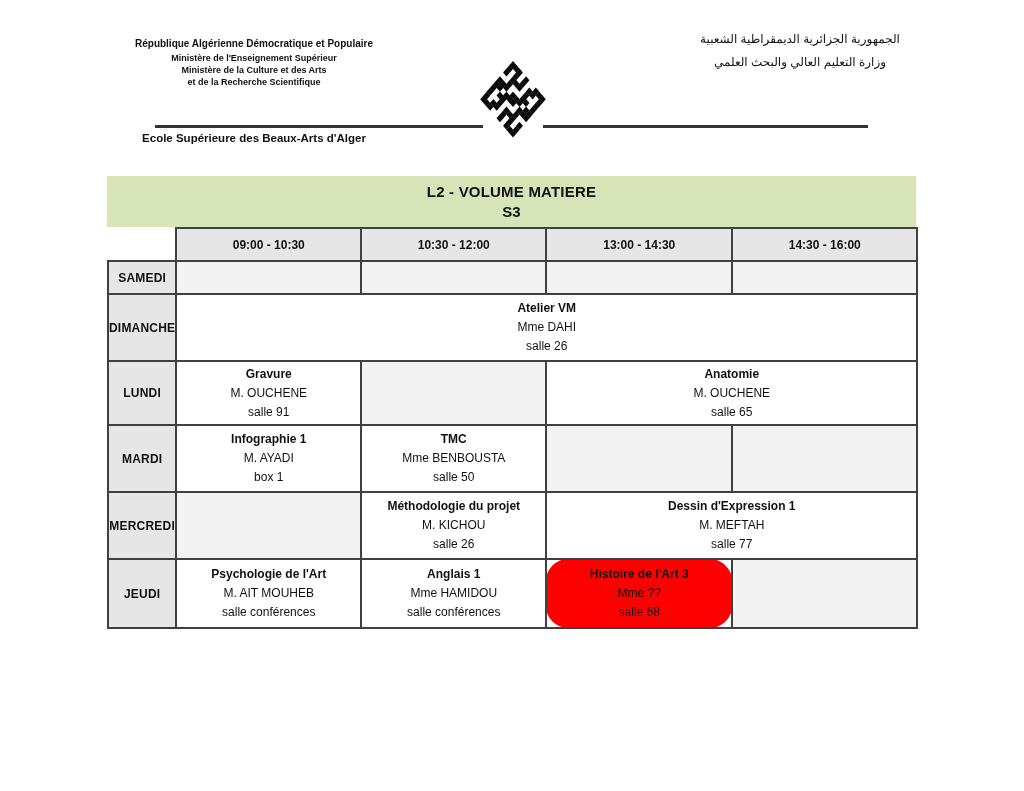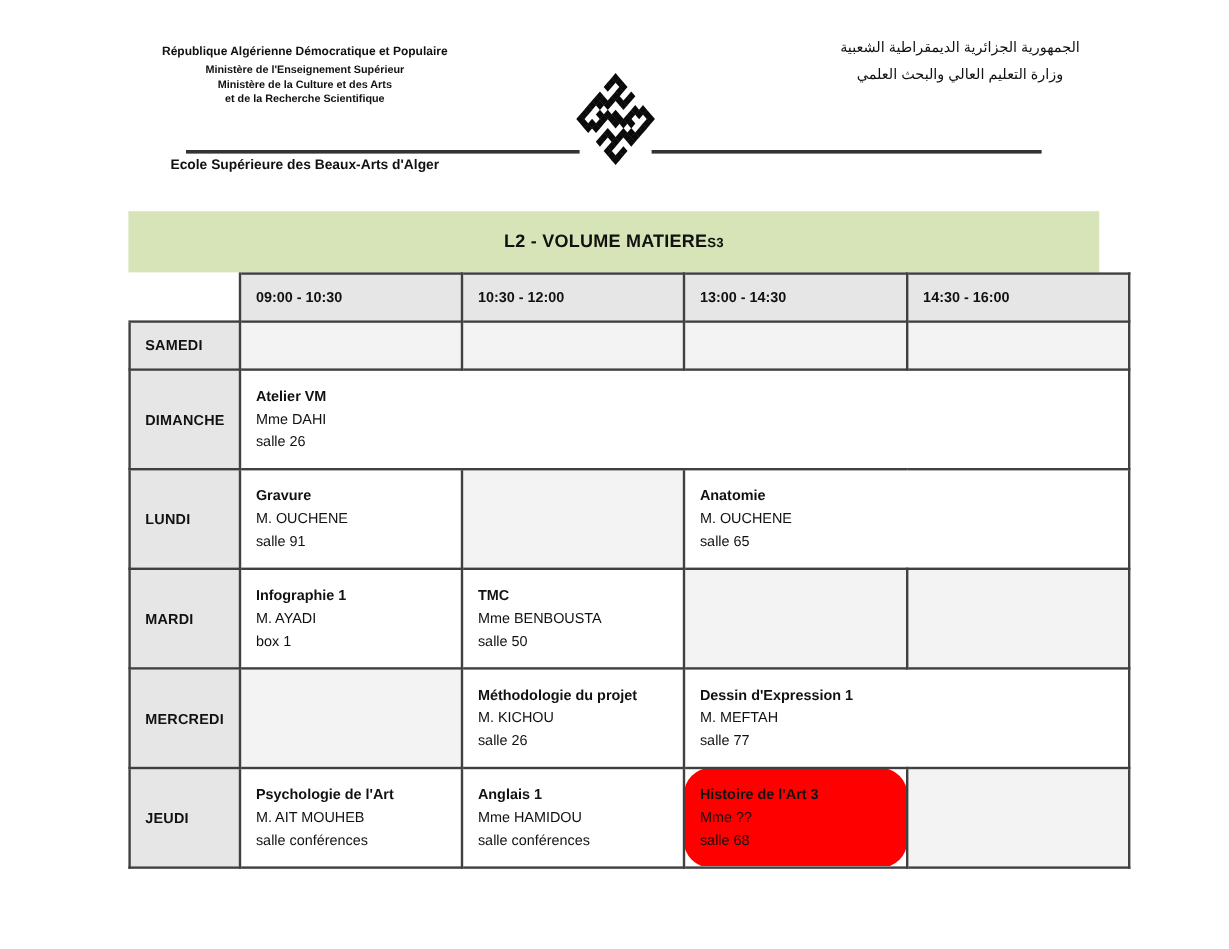--- a/index.html
+++ b/index.html
@@ -26,28 +26,28 @@
   .ar-school-wrap { margin-top:3px; }
 
   .divider { position:absolute; left:155px; top:125px; width:713px; height:2.5px; background:#333; }
   .logo-gap { position:absolute; left:483px; top:121px; width:60px; height:10px; background:#fff; }
   .logo { position:absolute; left:477px; top:57px; width:72px; height:84px; }
   .logo svg { width:100%; height:100%; }
 
   
   .green-band {
     position:absolute; left:107px; top:176px; width:809px; height:51px;
-    background:var(--green); display:flex; justify-content:center; align-items:center;
+    background:var(--green); display:flex; flex-direction:column; justify-content:center; align-items:center;
   }
   .band-l1 { font-weight:bold; font-size:15px; letter-spacing:.2px; }
-  .band-l2 { font-weight:bold; font-size:11px; margin-top:3px; }
+  .band-l2 { font-weight:bold; font-size:15px; margin-top:3px; }
 
   
   table.tt { position:absolute; left:107px; top:227px; border-collapse:collapse; table-layout:fixed; }
-  .tt td { border:2px solid var(--border); text-align:left; vertical-align:middle; padding:12px; overflow:hidden; }
+  .tt td { border:2px solid var(--border); text-align:center; vertical-align:middle; padding:0; overflow:hidden; }
   .tt td.corner { border-top:none; border-left:none; background:#fff; }
   .tt td.time-h { background:var(--hdr); font-weight:bold; font-size:12px; }
   .tt td.day   { background:var(--hdr); font-weight:bold; font-size:12px; letter-spacing:.2px; }
   .tt td.empty-slot { background:var(--empty); }
   .tt td.filled { background:#fff; font-size:12px;border-radius:22px; }
   .tt td.red-cell { background:var(--red); }
   .tt .course { font-weight:bold; line-height:19px; font-size:12px; }
   .tt .teacher, .tt .room { line-height:19px; font-size:12px; }
   tr.r32 { height:33px; }
   tr.r64 { height:64px; }

